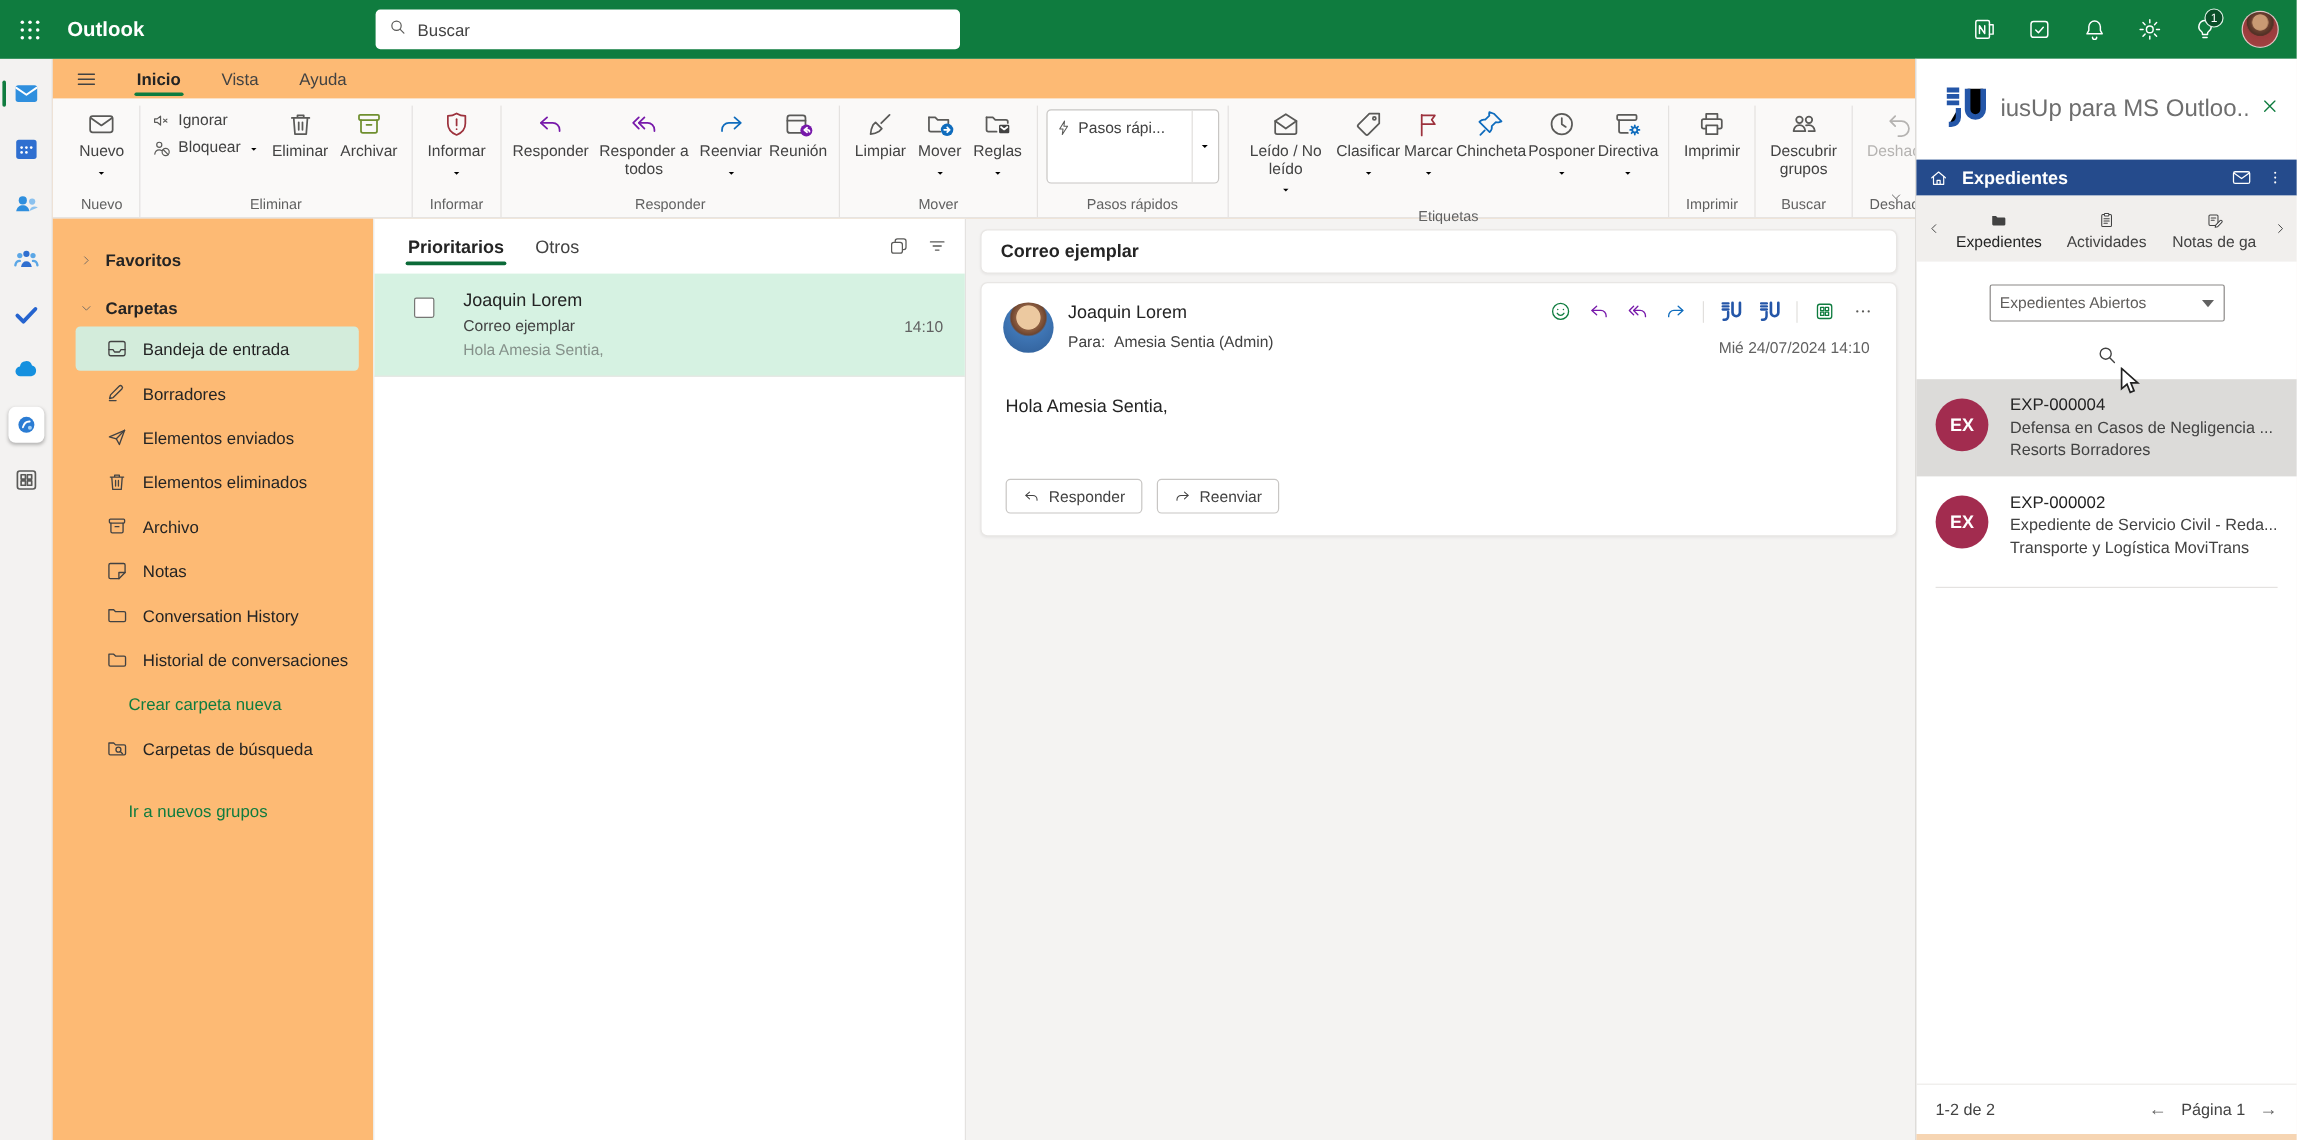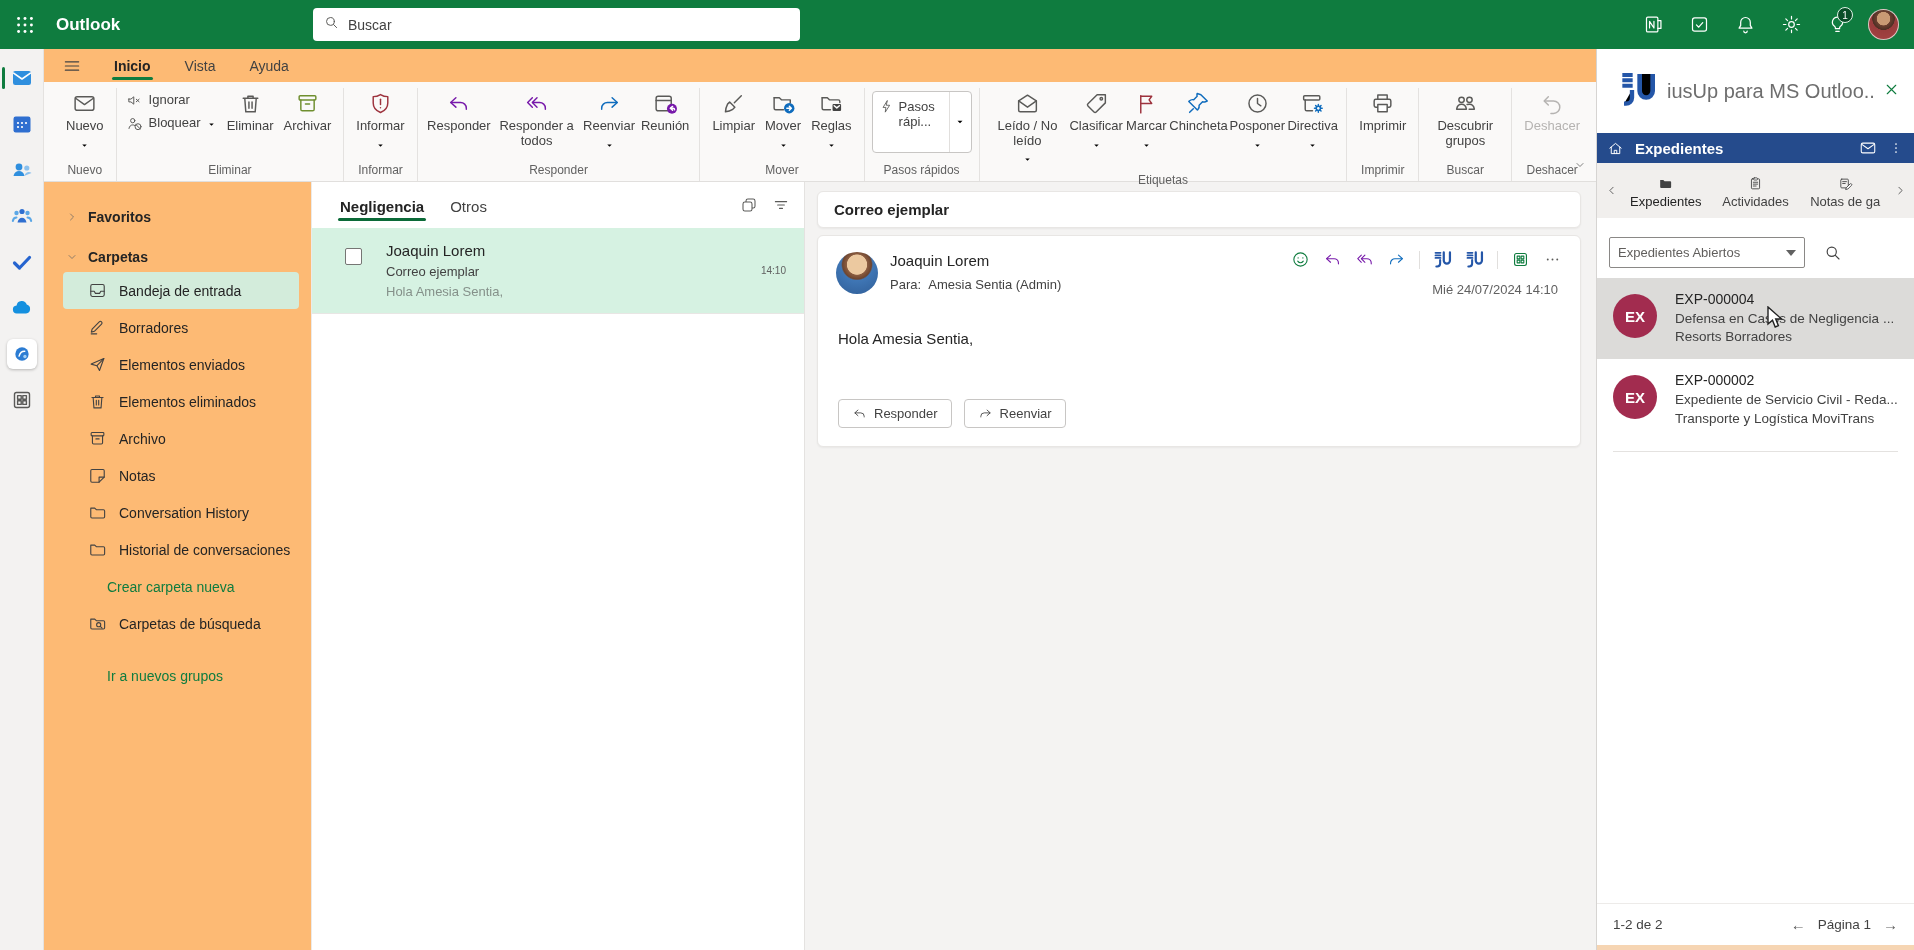--- a/index.html
+++ b/index.html
@@ -43,21 +43,21 @@
   .grp:last-child { border-right:none; }
   .grp-items { display:flex; align-items:flex-start; flex:1; }
   .grp-label { font-size:12px; color:#616161; text-align:center; padding:2px 0 4px; }
   .rbtn { display:flex; flex-direction:column; align-items:center; min-width:44px; padding:3px 5px; cursor:pointer; }
   .rbtn .lab { font-size:13px; color:#424242; text-align:center; line-height:1.12; max-width:84px; margin-top:3px; }
   .rbtn.disabled { pointer-events:none; }
   .rbtn.disabled .lab { color:#b5b3b1; }
   .chev { margin-top:2px; color:#616161; }
   .stackcol { display:flex; flex-direction:column; gap:6px; padding:4px 6px 0 2px; }
   .srow { display:flex; gap:6px; font-size:13px; color:#424242; cursor:pointer; }
-  .quick { width:100px; height:62px; border:1px solid #c8c6c4; border-radius:4px; background:#fff; display:flex; margin-top:3px; }
+  .quick { width:144px; height:62px; border:1px solid #c8c6c4; border-radius:4px; background:#fff; display:flex; margin-top:3px; }
   .quick-main { flex:1; padding:7px 6px; display:flex; align-items:flex-start; gap:5px; font-size:13px; color:#424242; }
   .quick-dd { width:22px; border-left:1px solid #e1dfdd; display:flex; align-items:center; justify-content:center; color:#616161; cursor:pointer; }
   .ribbon-collapse { position:absolute; right:10px; bottom:6px; color:#616161; cursor:pointer; }
 
   
   .panes { flex:1; display:flex; min-height:0; }
 
   .folders { width:267px; padding-top:20px; font-size:14px; color:#242424; overflow:hidden; }
   .tree-head { display:flex; align-items:center; gap:10px; padding:7px 8px 7px 22px; font-weight:bold; cursor:pointer; }
   .tree-head .ic { color:#616161; }
@@ -73,21 +73,21 @@
   .ml-tab { font-size:15px; color:#424242; padding:10px 2px 8px; position:relative; cursor:pointer; }
   .ml-tab.active { font-weight:bold; color:#242424; }
   .ml-tab.active::after { content:""; position:absolute; left:0; right:0; bottom:2px; height:3px; border-radius:2px; background:#0b6a38; }
   .ml-actions { margin-left:auto; display:flex; gap:14px; color:#424242; }
   .ml-actions .ic { cursor:pointer; }
   .mail-item { position:relative; padding:14px 16px 14px 48px; background:#d6f2e2; border-bottom:1px solid #e8e6e4; cursor:pointer; }
   .mail-check { position:absolute; left:33px; top:20px; width:17px; height:17px; background:#fff; border:1.5px solid #767674; border-radius:2px; cursor:pointer; }
   .mail-sender { font-size:15px; color:#242424; margin-left:26px; }
   .mail-subject { font-size:13px; color:#424242; margin-left:26px; margin-top:5px; }
   .mail-preview { font-size:13px; color:#85918a; margin-left:26px; margin-top:5px; }
-  .mail-time { position:absolute; right:18px; top:37px; font-size:10px; color:#616161; }
+  .mail-time { position:absolute; right:18px; top:37px; font-size:13px; color:#616161; }
 
   .reading { flex:1; background:#f4f3f2; padding:9px 15px 0 12px; overflow:hidden; }
   .card { background:#fff; border:1px solid #e8e6e4; border-radius:6px; box-shadow:0 1px 2px rgba(0,0,0,.05); }
   .subject-card { height:37px; display:flex; align-items:center; padding:0 16px; font-size:15px; font-weight:bold; color:#242424; }
   .msg-card { margin-top:7px; height:212px; position:relative; padding:16px 20px; }
   .msg-avatar { position:absolute; left:18px; top:16px; width:42px; height:42px; border-radius:50%;
     background: radial-gradient(circle at 50% 30%, #ecc9a0 27%, #8a5c40 29%, #6e452f 40%, #3f76b5 44%, #2f5d96 100%); }
   .msg-sender { margin-left:52px; font-size:15px; color:#242424; }
   .msg-to { margin-left:52px; margin-top:8px; font-size:13px; color:#424242; }
   .msg-date { position:absolute; right:22px; top:46px; font-size:13px; color:#616161; }
@@ -105,21 +105,21 @@
   .ad-title { font-size:20px; color:#6e6e6e; flex:1; white-space:nowrap; overflow:hidden; }
   .ad-close { color:#0f7c3f; cursor:pointer; }
   .ad-nav { height:30px; background:#254b8c; color:#fff; display:flex; align-items:center; padding:0 10px; gap:11px; }
   .ad-nav-title { font-size:15px; font-weight:bold; flex:1; }
   .ad-nav .ic { cursor:pointer; }
   .ad-tabs { height:55px; background:#f1efed; display:flex; align-items:center; padding:0 4px; }
   .ad-tab { flex:1; display:flex; flex-direction:column; align-items:center; gap:3px; font-size:13px; color:#424242; cursor:pointer; padding-top:4px; }
   .ad-tab.active { color:#242424; }
   .ad-tab .ic { color:#424242; }
   .ad-arrow { width:20px; display:flex; justify-content:center; color:#424242; cursor:pointer; }
-  .ad-filter { display:flex; align-items:center; margin:19px 12px 10px 12px; gap:18px; }
+  .ad-filter { display:flex; align-items:center; margin:19px 12px 10px 12px; gap:18px;flex-direction:column; }
   .ad-select { width:196px; height:31px; border:1px solid #8a8886; border-radius:2px; display:flex; align-items:center; padding:0 8px; font-size:13px; color:#605e5c; cursor:pointer; }
   .ad-select .caret { margin-left:auto; width:0; height:0; border-left:5px solid transparent; border-right:5px solid transparent; border-top:6px solid #616161; }
   .ad-search { color:#424242; cursor:pointer; }
   .exp-item { display:flex; gap:18px; padding:12px 10px 12px 16px; cursor:pointer; }
   .exp-item.hover { background:#dcdbd9; }
   .exp-badge { width:44px; height:44px; border-radius:50%; background:#a22c4f; color:#fff; font-weight:bold; font-size:15px; display:flex; align-items:center; justify-content:center; flex:none; margin-top:4px; }
   .exp-lines { font-size:13.5px; color:#424242; line-height:1.4; min-width:0; }
   .exp-id { font-size:14px; color:#242424; }
   .exp-line { white-space:nowrap; overflow:hidden; }
   .exp-divider { height:1px; background:#e4e2e0; margin:10px 16px 0 16px; }
@@ -730,21 +730,21 @@
               </span>
               <span>Carpetas de búsqueda</span>
             </div>
           </div>
         <span class="groups-link">Ir a nuevos grupos</span>
       </div>
 
       <div class="maillist">
         <div class="ml-head">
           <div class="ml-tabs" id="ml-tabs">
-              <div class="ml-tab active">Negligencia</div>
+              <div class="ml-tab active">Prioritarios</div>
               <div class="ml-tab">Otros</div>
             </div>
           <div class="ml-actions">
             <span class="ic" style="cursor:pointer;color:#5a5a58; c-gray">
                 <svg viewBox="0 0 24 24" width="18" height="18">
                   <rect x="8" y="4" width="12" height="12" rx="2.5"></rect>
                   <rect x="4" y="8" width="12" height="12" rx="2.5" fill="#fff"></rect>
                 </svg>
               </span>
             <span class="ic c-gray" style="cursor:pointer">

